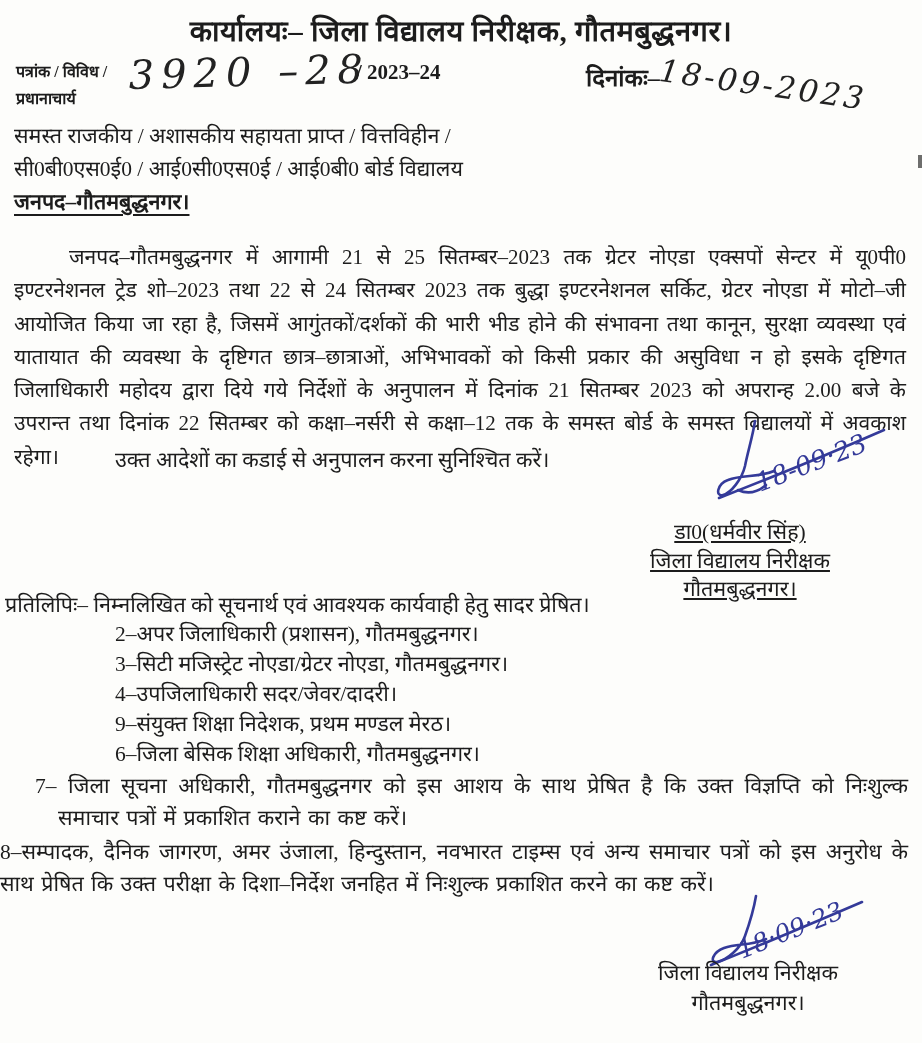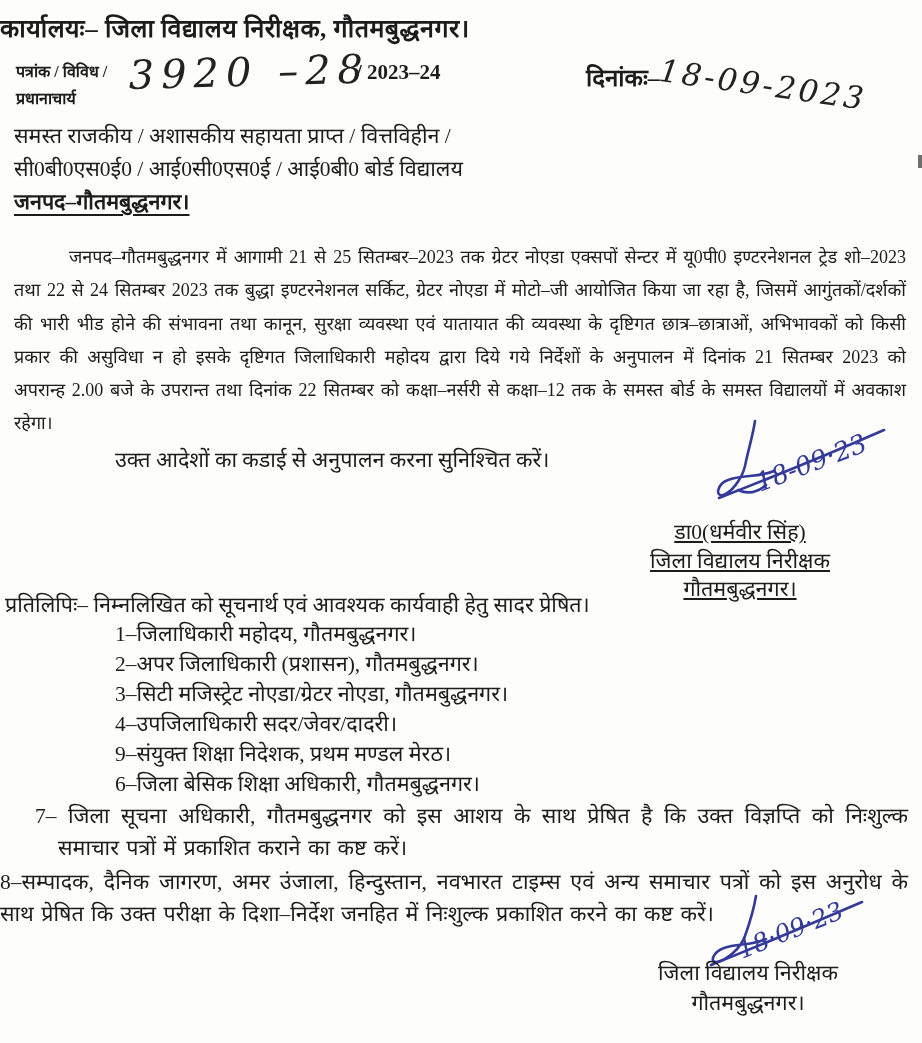--- a/index.html
+++ b/index.html
@@ -6,42 +6,42 @@
   .page {
     position:relative;
     width:922px; height:1043px;
     background:#fdfdfb;
     font-family:"Liberation Serif","DejaVu Serif",serif;
     color:#1c1c1c;
     overflow:hidden;
   }
   .office-title {
     position:absolute; top:10px; left:0; width:100%;
-    font-size:25px; font-weight:700; letter-spacing:.5px;
+    text-align:center; font-size:29px; font-weight:700; letter-spacing:.5px;
   }
   .ref-label { position:absolute; left:16px; top:58px; font-size:16px; line-height:27px; font-weight:700; }
   .hand { font-style:italic; font-family:"DejaVu Serif","Liberation Serif",serif; }
   .hand-ref {
     position:absolute; left:128px; top:52px; font-size:40px;
     letter-spacing:7px; transform:rotate(-1.5deg); transform-origin:left top; color:#222;
   }
   .ref-session { position:absolute; left:356px; top:60px; font-size:21px; font-weight:700; }
   .date-label { position:absolute; left:586px; top:60px; font-size:24px; font-weight:700; }
   .hand-date {
     position:absolute; left:662px; top:52px; font-size:31px;
     letter-spacing:3px; transform:rotate(8deg); transform-origin:left top; color:#222; white-space:nowrap;
   }
   .addressee { position:absolute; left:14px; top:120px; font-size:21.5px; line-height:33px; }
   .district-line {
     position:absolute; left:14px; top:186px; font-size:21.5px; font-weight:700;
     text-decoration:underline; text-underline-offset:5px;
   }
   .body-para {
     position:absolute; left:14px; right:16px; top:241px;
-    font-size:18px; line-height:33.3px; text-align:justify; text-indent:55px; word-spacing:2px;
+    font-size:21px; line-height:33.3px; text-align:justify; text-indent:55px; word-spacing:2px;
   }
   .closing-line { position:absolute; left:115px; top:444px; font-size:21.5px;text-align:right; }
   .sig { position:absolute; }
   .sig svg { display:block; overflow:visible; }
   .sig-mid { left:698px; top:420px; }
   .sig-bottom { left:684px; top:896px; }
   .sig-block { position:absolute; text-align:center; font-size:21.5px; line-height:28.5px; }
   .sig-block-mid { left:600px; top:518px; width:280px;text-decoration:underline; }
   .sig-block-bottom { left:608px; top:958px; width:280px; line-height:30px; }
   .copy-heading { position:absolute; left:5px; top:589px; font-size:21.5px; }
@@ -95,21 +95,20 @@
   </div>
 
   <div class="sig-block sig-block-mid">
     <div>डा0(धर्मवीर सिंह)</div>
     <div>जिला विद्यालय निरीक्षक</div>
     <div>गौतमबुद्धनगर।</div>
   </div>
 
   <div class="copy-heading">प्रतिलिपिः– निम्नलिखित को सूचनार्थ एवं आवश्यक कार्यवाही हेतु सादर प्रेषित।</div>
   <div class="copy-list">
-      <div class="copy-item indent">1–जिलाधिकारी महोदय, गौतमबुद्धनगर।</div>
       <div class="copy-item indent">2–अपर जिलाधिकारी (प्रशासन), गौतमबुद्धनगर।</div>
       <div class="copy-item indent">3–सिटी मजिस्ट्रेट नोएडा/ग्रेटर नोएडा, गौतमबुद्धनगर।</div>
       <div class="copy-item indent">4–उपजिलाधिकारी सदर/जेवर/दादरी।</div>
       <div class="copy-item indent">9–संयुक्त शिक्षा निदेशक, प्रथम मण्डल मेरठ।</div>
       <div class="copy-item indent">6–जिला बेसिक शिक्षा अधिकारी, गौतमबुद्धनगर।</div>
       <div class="copy-item flush">7– जिला सूचना अधिकारी, गौतमबुद्धनगर को इस आशय के साथ प्रेषित है कि उक्त विज्ञप्ति को निःशुल्क समाचार पत्रों में प्रकाशित कराने का कष्ट करें।</div>
       <div class="copy-item flush2">8–सम्पादक, दैनिक जागरण, अमर उंजाला, हिन्दुस्तान, नवभारत टाइम्स एवं अन्य समाचार पत्रों को इस अनुरोध के साथ प्रेषित कि उक्त परीक्षा के दिशा–निर्देश जनहित में निःशुल्क प्रकाशित करने का कष्ट करें।</div>
     </div>
 
   <div class="sig sig-bottom">

